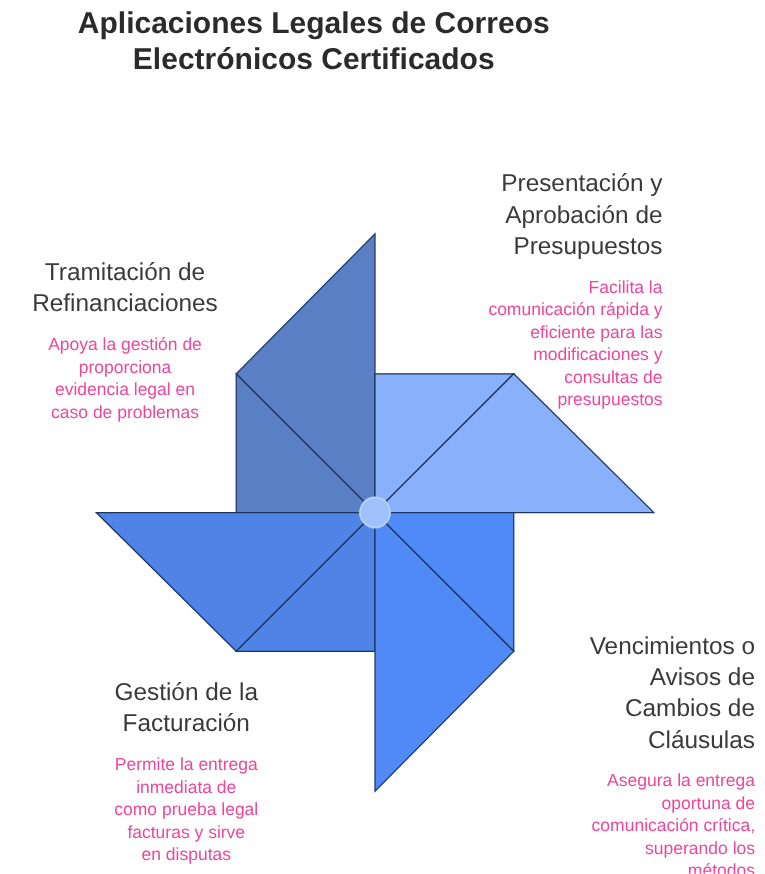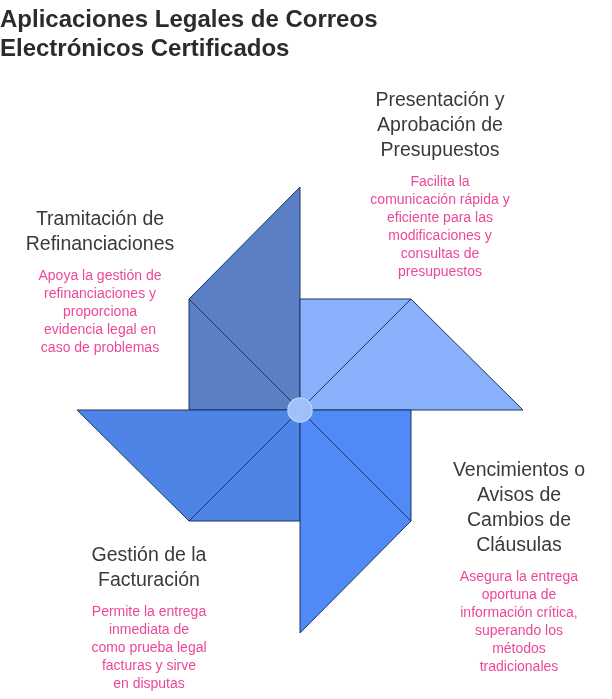--- a/index.html
+++ b/index.html
@@ -1,27 +1,27 @@
 <!DOCTYPE html>
 <html><head>
   <meta charset="utf-8">
   <style>
     html, body { margin: 0; padding: 0; background: #ffffff; }
     body { width: 612px; height: 699px; position: relative; overflow: hidden;
            font-family: "Liberation Sans", sans-serif; color: #333333; }
-    .title { position: absolute; left: 0; top: 4px; width: 502px; 
+    .title { position: absolute; left: 0; top: 4px; width: 502px; text-align: center;
              font-size: 24px; font-weight: bold; line-height: 29px; color: #2b2b2b; }
     .title span { display: block; }
     .diagram { position: absolute; left: 0; top: 0; }
     .block { position: absolute; }
     .block .h { font-size: 19.5px; line-height: 25px; color: #3a3a3a; }
     .block .h span, .block .d span { display: block; }
     .block .d { font-size: 14px; line-height: 18px; color: #ec4899; margin-top: 10px; }
     .right { text-align: center; }
-    .left { text-align: center; }
+    .left { text-align: right; margin-top: 48px; }
     #tl { left: 20px; top: 206px; width: 160px; }
     #tr { left: 350px; top: 87px; width: 180px; }
     #br { left: 434px; top: 457px; width: 170px; }
     #bl { left: 60px; top: 542px; width: 178px; }
   </style>
 </head>
 <body>
 
 <div class="title">
   <span>Aplicaciones Legales de Correos</span>
@@ -53,21 +53,20 @@
   <circle cx="300" cy="410" r="12" fill="#9fc0fa" stroke="#b8d1fb" stroke-width="1.5"></circle>
 </svg>
 
 <div class="block right" id="tl">
   <div class="h">
     <span>Tramitación de</span>
     <span>Refinanciaciones</span>
   </div>
   <div class="d">
     <span>Apoya la gestión de</span>
-    <span>refinanciaciones y</span>
     <span>proporciona</span>
     <span>evidencia legal en</span>
     <span>caso de problemas</span>
   </div>
 </div>
 
 <div class="block left" id="tr">
   <div class="h">
     <span>Presentación y</span>
     <span>Aprobación de</span>
@@ -86,21 +85,21 @@
 <div class="block left" id="br">
   <div class="h">
     <span>Vencimientos o</span>
     <span>Avisos de</span>
     <span>Cambios de</span>
     <span>Cláusulas</span>
   </div>
   <div class="d">
     <span>Asegura la entrega</span>
     <span>oportuna de</span>
-    <span>información crítica,</span>
+    <span>comunicación crítica,</span>
     <span>superando los</span>
     <span>métodos</span>
     <span>tradicionales</span>
   </div>
 </div>
 
 <div class="block right" id="bl">
   <div class="h">
     <span>Gestión de la</span>
     <span>Facturación</span>

